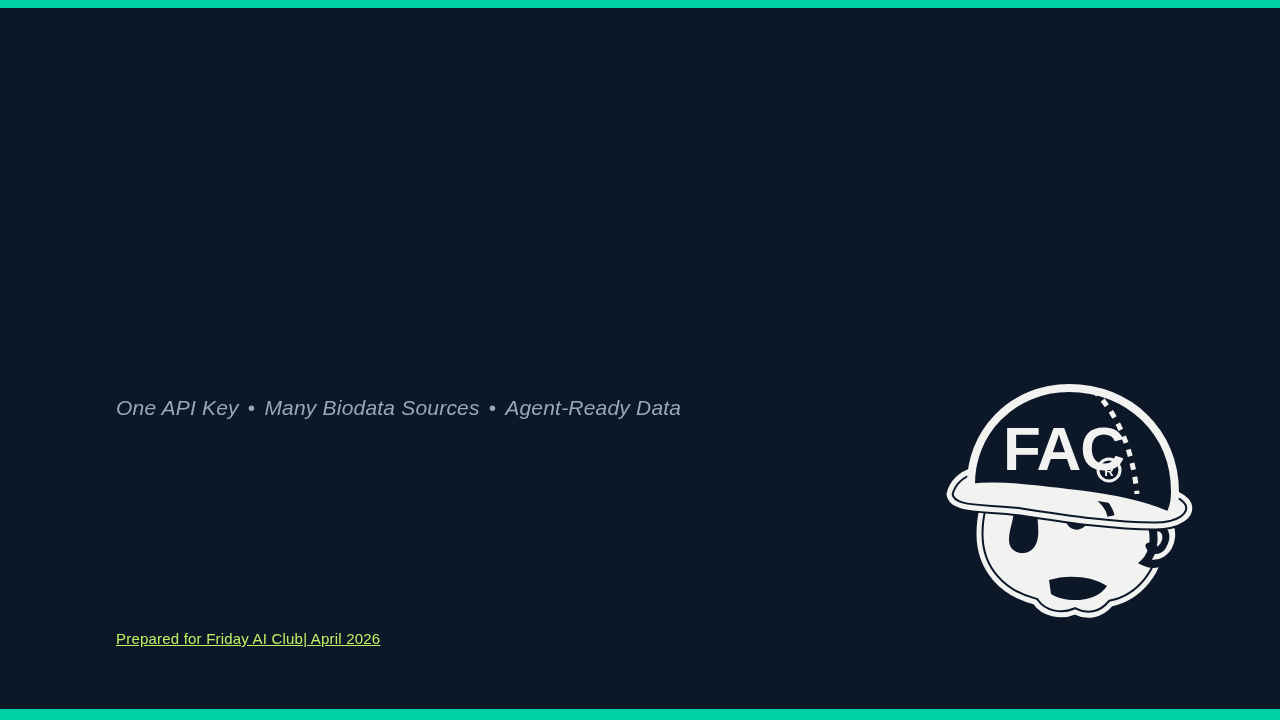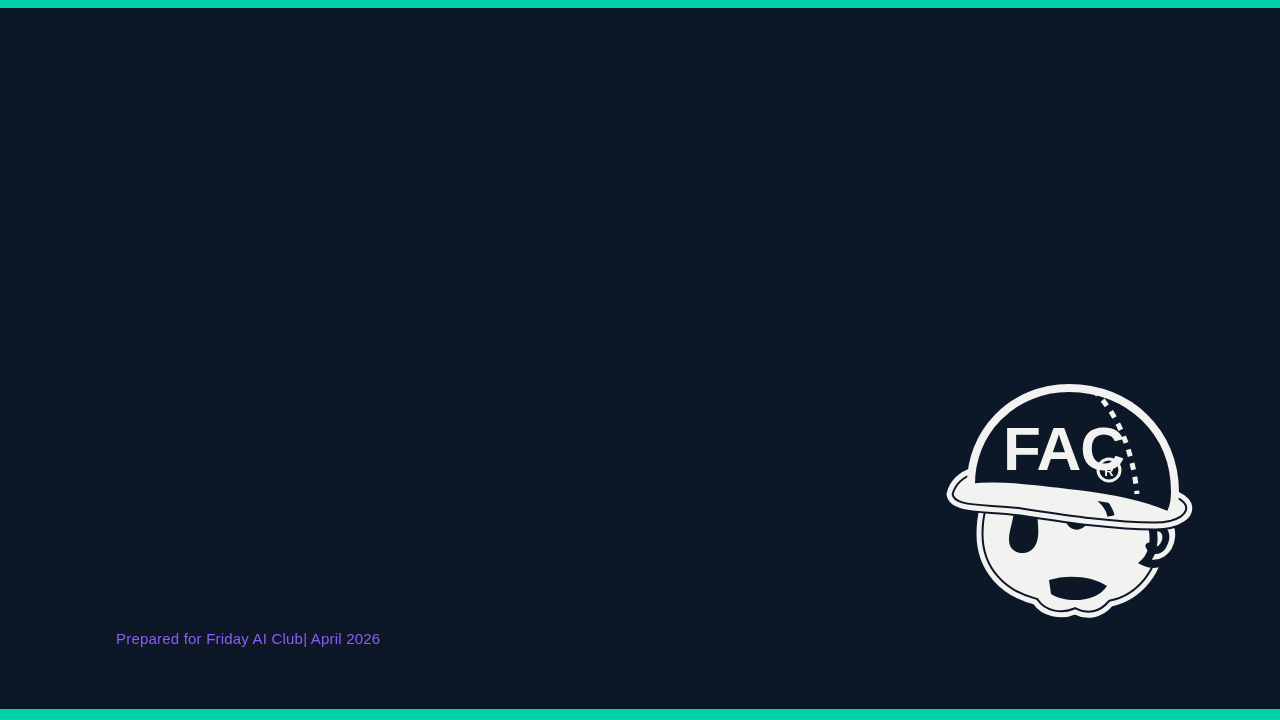--- a/index.html
+++ b/index.html
@@ -64,23 +64,24 @@
     padding: 0 9px;
     font-style: normal;
     color: #9aa7b8;
   }
 
   #footer {
     position: absolute;
     left: 116px;
     top: 630px;
     font-size: 15px;
-    color: #8b5cf6;
+    color: #bef264;
     letter-spacing: 0.2px;
     white-space: nowrap;
+    text-decoration: underline;
   }
 
   #logo {
     position: absolute;
     left: 941px;
     top: 366px;
     width: 258px;
     height: 262px;
   }
   #logo svg {
@@ -90,20 +91,23 @@
   }
 </style>
 </head>
 <body>
 
 <div id="slide">
 
   <div class="accent-bar top"></div>
 
 
+  <div id="subtitle">
+    <span>One API Key</span><span class="sep">•</span><span>Many Biodata Sources</span><span class="sep">•</span><span>Agent-Ready Data</span>
+  </div>
 
   <div id="footer">Prepared for Friday AI Club|  April 2026</div>
 
   <div id="logo">
     <svg viewBox="0 0 258 262" xmlns="http://www.w3.org/2000/svg" aria-hidden="true">
       <g>
 
         <path d="M38 168
                  C 38 112, 82 74, 130 74
                  C 182 74, 222 112, 222 168

